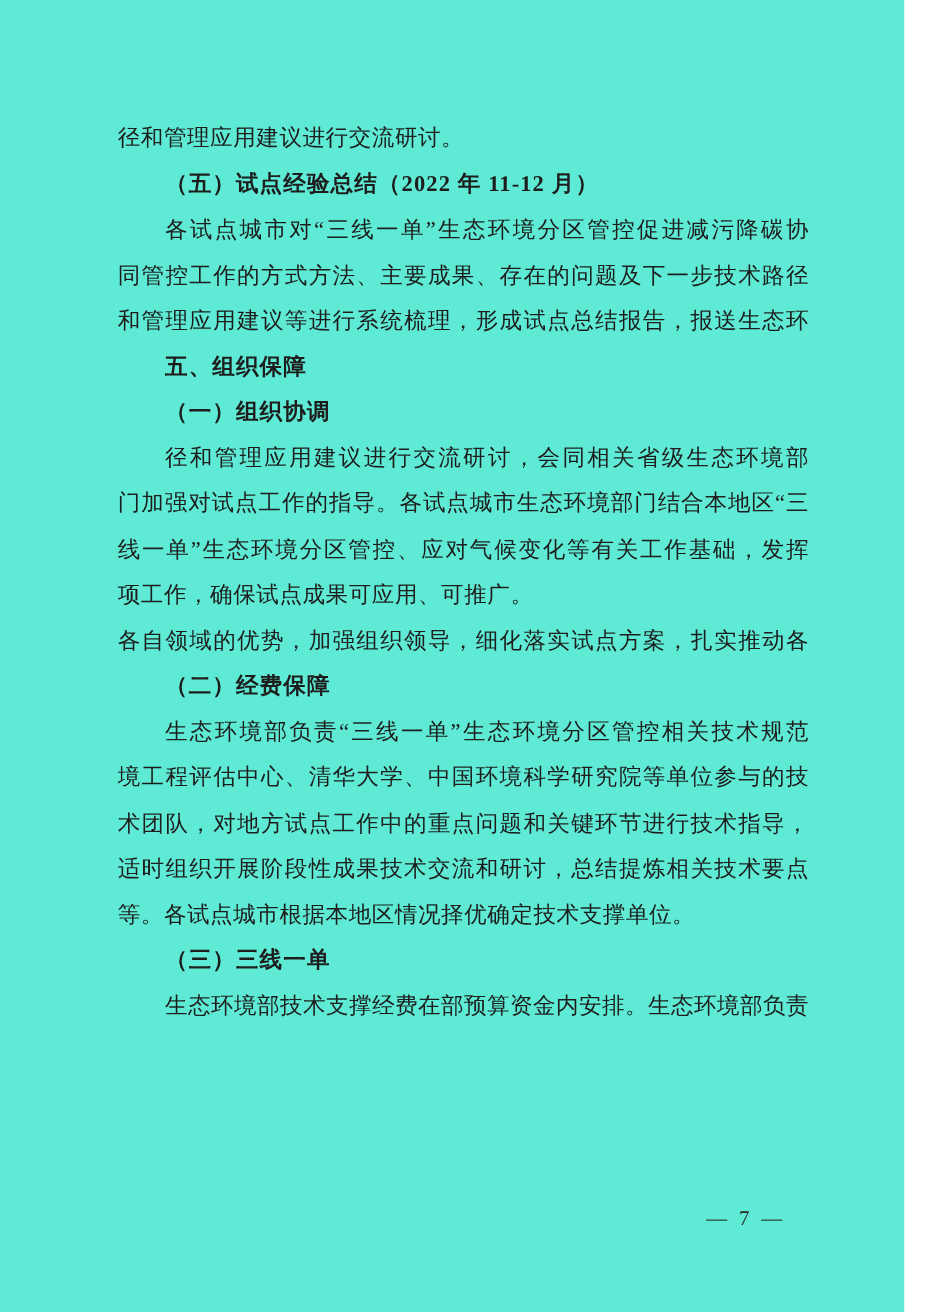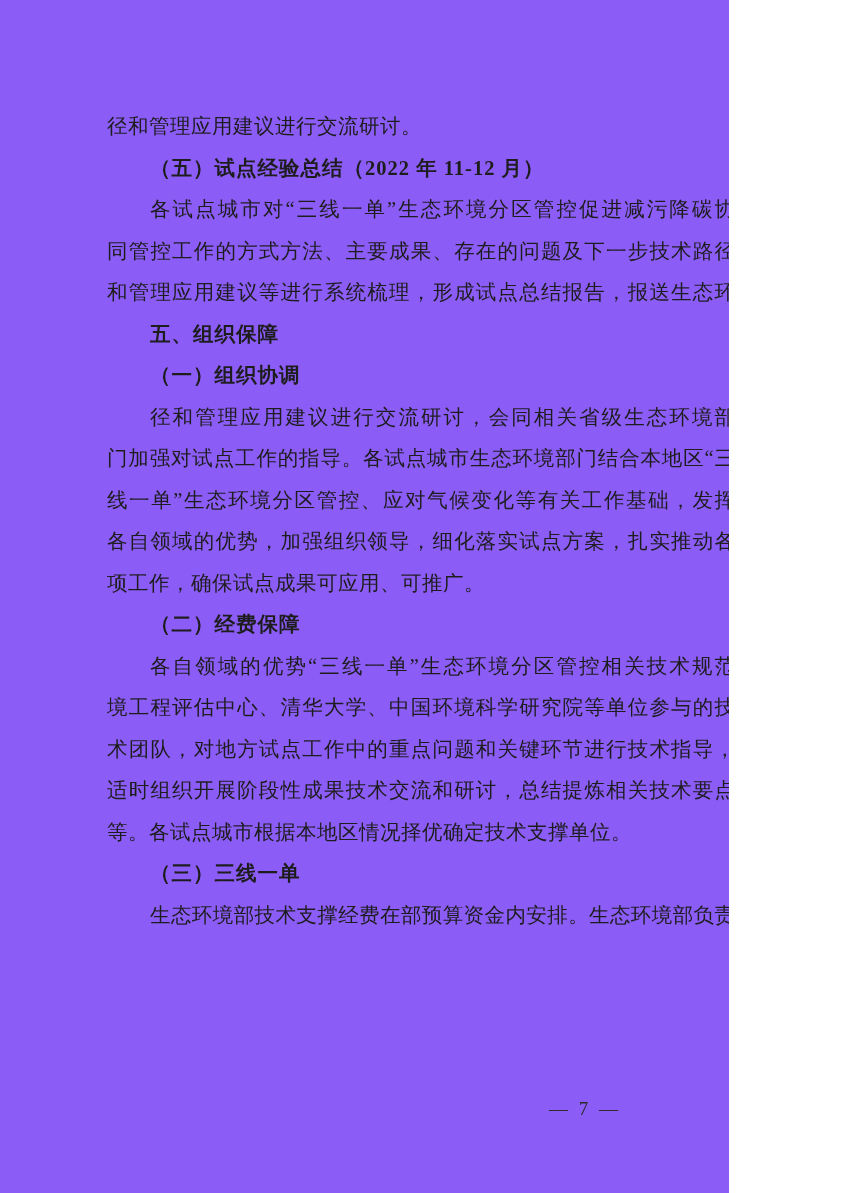--- a/index.html
+++ b/index.html
@@ -7,23 +7,23 @@
     padding: 0;
     background: #ffffff;
   }
   body {
     width: 843px;
     height: 1193px;
     font-family: "Liberation Serif", "DejaVu Serif", serif;
   }
   .page {
     position: relative;
-    width: 729px;
+    width: 822px;
     height: 1193px;
-    background: #8b5cf6;
+    background: #5eead4;
     overflow: hidden;
     color: #1d1d1d;
   }
   .text-block {
     position: absolute;
     left: 107px;
     top: 106px;
     width: 628px;
   }
   .ln {
@@ -70,24 +70,24 @@
     <p class="ln">径和管理应用建议进行交流研讨。</p>
     <p class="ln heading indent">（五）试点经验总结（2022 年 11-12 月）</p>
     <p class="ln just indent">各试点城市对“三线一单”生态环境分区管控促进减污降碳协</p>
     <p class="ln just">同管控工作的方式方法、主要成果、存在的问题及下一步技术路径</p>
     <p class="ln just">和管理应用建议等进行系统梳理，形成试点总结报告，报送生态环</p>
     <p class="ln heading indent">五、组织保障</p>
     <p class="ln heading indent">（一）组织协调</p>
     <p class="ln just indent">径和管理应用建议进行交流研讨，会同相关省级生态环境部</p>
     <p class="ln just">门加强对试点工作的指导。各试点城市生态环境部门结合本地区“三</p>
     <p class="ln just">线一单”生态环境分区管控、应对气候变化等有关工作基础，发挥</p>
+    <p class="ln">项工作，确保试点成果可应用、可推广。</p>
     <p class="ln just">各自领域的优势，加强组织领导，细化落实试点方案，扎实推动各</p>
-    <p class="ln">项工作，确保试点成果可应用、可推广。</p>
     <p class="ln heading indent">（二）经费保障</p>
-    <p class="ln just indent">各自领域的优势“三线一单”生态环境分区管控相关技术规范</p>
+    <p class="ln just indent">生态环境部负责“三线一单”生态环境分区管控相关技术规范</p>
     <p class="ln just">境工程评估中心、清华大学、中国环境科学研究院等单位参与的技</p>
     <p class="ln just">术团队，对地方试点工作中的重点问题和关键环节进行技术指导，</p>
     <p class="ln just">适时组织开展阶段性成果技术交流和研讨，总结提炼相关技术要点</p>
     <p class="ln">等。各试点城市根据本地区情况择优确定技术支撑单位。</p>
     <p class="ln heading indent">（三）三线一单</p>
     <p class="ln just indent">生态环境部技术支撑经费在部预算资金内安排。生态环境部负责</p>
   </main>
   <footer class="page-number">— 7 —</footer>
 </div>
 

